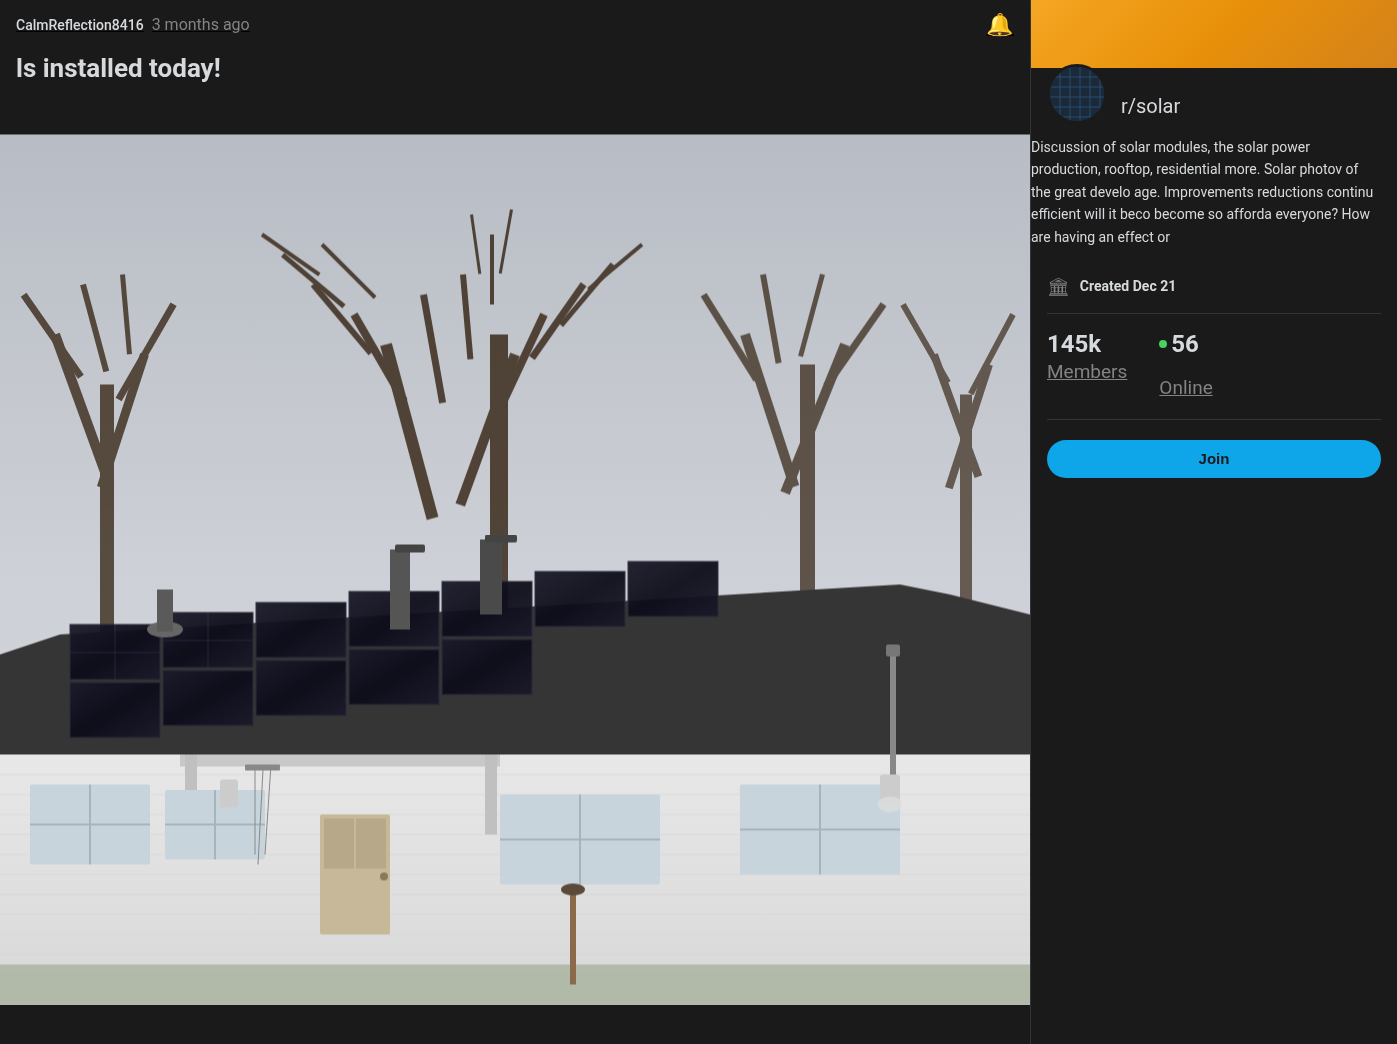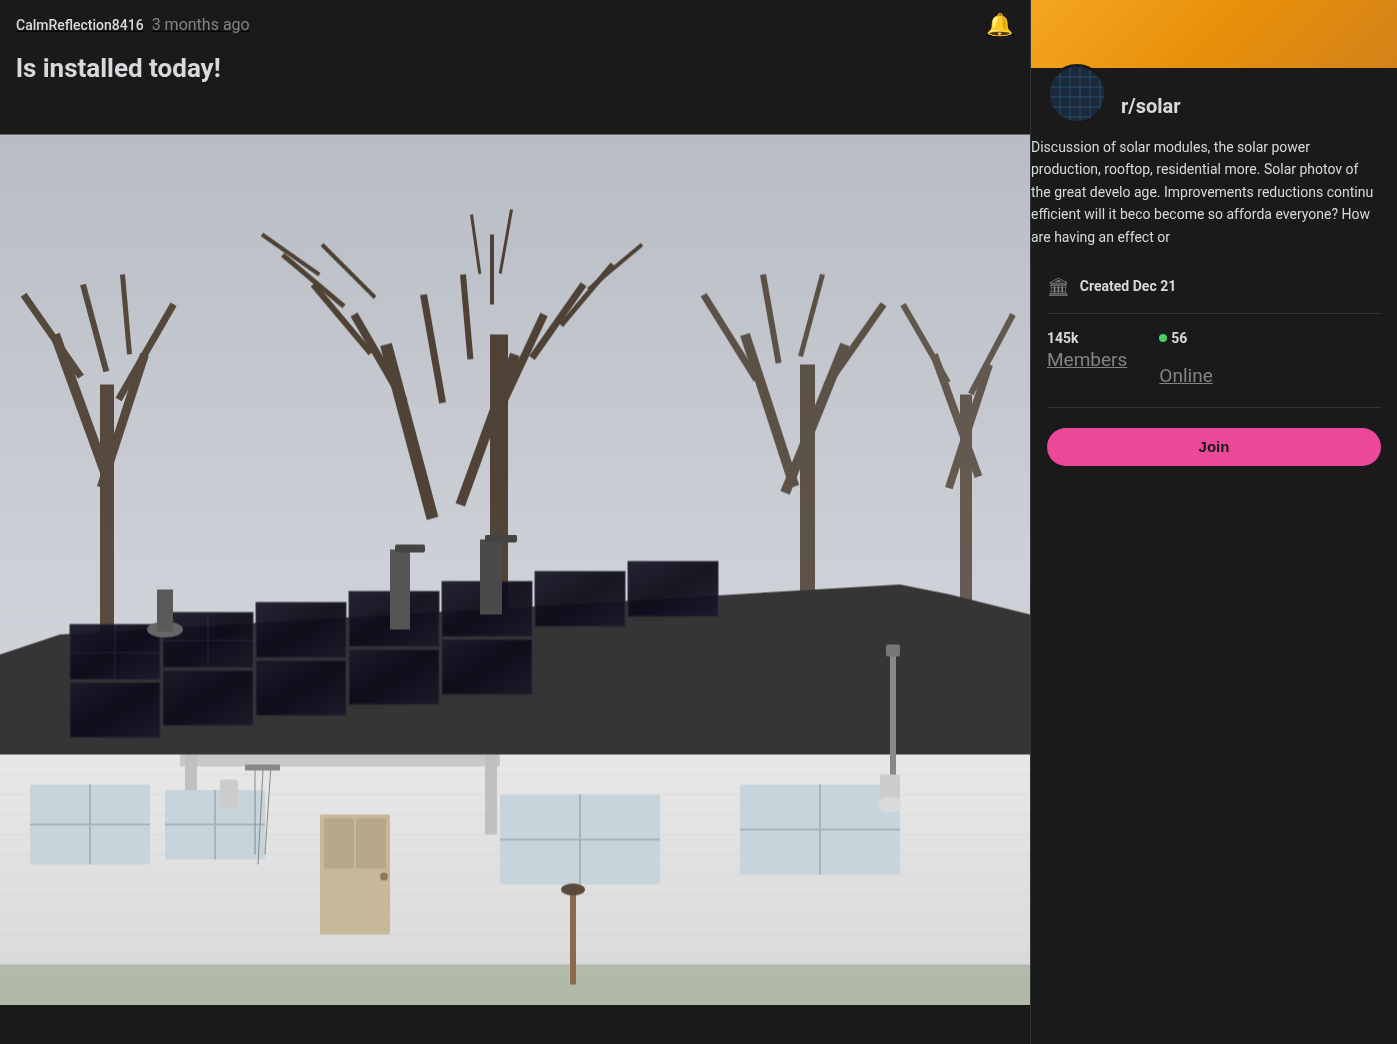--- a/index.html
+++ b/index.html
@@ -102,21 +102,21 @@
       border: 3px solid #1a1a1b;
       overflow: hidden;
       flex-shrink: 0;
       position: relative;
       margin-top: -20px;
     }
 
     .subreddit-name {
       color: #d7dadc;
       font-size: 20px;
-      font-weight: 700;
+      font-weight: 400;
       margin-top: 4px;
     }
 
     .sidebar-description {
       color: #d7dadc;
       font-size: 14px;
       line-height: 1.6;
       padding: 0 16px 16px 0;
       flex-shrink: 0;
     }
@@ -156,21 +156,21 @@
     }
 
     .stat-block {
       display: flex;
       flex-direction: column;
       gap: 2px;
     }
 
     .stat-number {
       color: #d7dadc;
-      font-size: 14px;
+      font-size: 24px;
       font-weight: 700;
     }
 
     .stat-label {
       color: #818384;
       font-size: 19px;
       text-decoration: underline;
     }
 
     .online-dot {
@@ -201,21 +201,21 @@
     }
 
     .join-button-area {
       padding: 12px 16px;
       flex-shrink: 0;
     }
 
     .join-button {
       width: 100%;
       height: 38px;
-      background: #ec4899;
+      background: #0ea5e9;
       border: none;
       border-radius: 20px;
       color: #1a1a1b;
       font-size: 15px;
       font-weight: 700;
       cursor: pointer;
     }
 
     
     .photo-svg {

